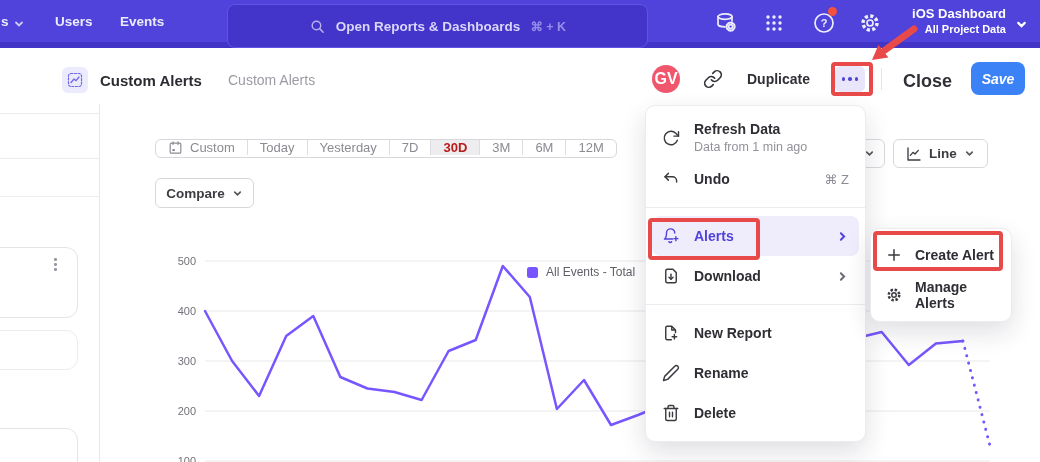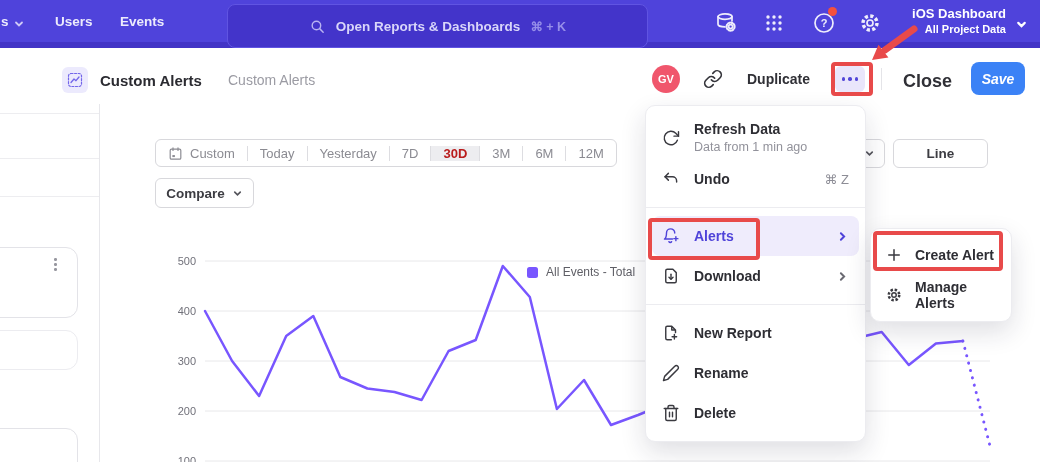--- a/index.html
+++ b/index.html
@@ -25,50 +25,50 @@
   .proj .p2{font-size:11px;font-weight:600;display:block;margin-top:2px;}
   .proj-chev{position:absolute;right:12px;top:18px;width:13px;height:13px;color:#fff;}
 
   
   .header{position:absolute;left:0;top:48px;width:1040px;height:56px;background:#fff;}
   .report-icon{position:absolute;left:62px;top:19px;width:26px;height:26px;border-radius:6px;background:#eceafd;
                display:flex;align-items:center;justify-content:center;}
   .h-title{position:absolute;left:100px;top:24px;font-size:15px;font-weight:700;color:#2b2b31;}
   .h-crumb{position:absolute;left:228px;top:24px;font-size:14px;color:#9b9ba3;}
   .avatar{position:absolute;left:652px;top:17px;width:28px;height:28px;border-radius:50%;background:#f0566c;
-          color:#fff;font-size:11px;font-weight:700;display:flex;align-items:center;justify-content:center;cursor:pointer;}
+          color:#fff;font-size:16px;font-weight:700;display:flex;align-items:center;justify-content:center;cursor:pointer;}
   .link-btn{position:absolute;left:703px;top:21px;width:20px;height:20px;color:#35353b;cursor:pointer;}
   .h-dup{position:absolute;left:747px;top:23px;font-size:14px;font-weight:600;color:#303036;cursor:pointer;}
   .dots-btn{position:absolute;left:835px;top:18px;width:30px;height:26px;border-radius:6px;background:#e9e6fb;
             display:flex;align-items:center;justify-content:center;gap:3px;cursor:pointer;}
   .dots-btn i{width:3.5px;height:3.5px;border-radius:50%;background:#5246d8;}
   .h-vdiv{position:absolute;left:881px;top:20px;width:1px;height:22px;background:#e4e4e8;}
   .h-close{position:absolute;left:903px;top:23px;font-size:18px;font-weight:600;color:#303036;cursor:pointer;}
   .save-btn{position:absolute;left:971px;top:14px;width:54px;height:33px;border-radius:8px;background:#3b82f6;
             color:#fff;font-size:14px;font-weight:600;border:none;display:flex;align-items:center;justify-content:center;cursor:pointer;font-style:italic;}
 
   
   .sb-vline{position:absolute;left:99px;top:104px;width:1px;height:358px;background:#e7e7eb;}
   .sb-hline{position:absolute;left:0;width:99px;height:1px;background:#ededf0;}
   .sb-card{position:absolute;left:-14px;width:92px;background:#fff;border:1px solid #e3e3e8;border-radius:12px;}
   .sb-kebab{position:absolute;left:54px;top:258px;display:flex;flex-direction:column;gap:2.5px;cursor:pointer;}
   .sb-kebab i{width:2.5px;height:2.5px;border-radius:50%;background:#97979f;}
 
   
-  .range-ctrl{position:absolute;left:155px;top:139px;height:28px;display:flex;align-items:center;
+  .range-ctrl{position:absolute;left:155px;top:139px;height:19px;display:flex;align-items:flex-start;
               border:1px solid #d8d8dc;border-radius:6px;background:#fff;overflow:hidden;}
   .seg{display:flex;align-items:center;gap:7px;padding:0 12px;font-size:13px;color:#8b8b92;cursor:pointer;border-left:1px solid #dddde1;white-space:nowrap;}
   .seg:first-child{border-left:none;}
   .seg.sel{background:#ededf0;color:#b91c1c;font-weight:700;}
   .seg .cal{width:15px;height:15px;color:#8b8b92;}
   .btn{position:absolute;height:30px;border:1px solid #d8d8dc;border-radius:6px;background:#fff;
        display:flex;align-items:center;justify-content:center;gap:7px;font-size:13.5px;font-weight:600;color:#3c3c42;cursor:pointer;}
   .compare-btn{left:155px;top:178px;width:99px;}
   .ghost-btn{left:795px;top:139px;width:90px;height:29px;justify-content:flex-end;padding-right:9px;}
-  .line-btn{left:893px;top:139px;width:95px;height:29px;flex-direction:column;}
+  .line-btn{left:893px;top:139px;width:95px;height:29px;}
   .chev{width:11px;height:11px;color:#55555c;}
 
   
   .legend{position:absolute;left:527px;top:233px;display:flex;align-items:center;gap:8px;margin-top:32px;}
   .legend .sw{width:11px;height:11px;border-radius:2.5px;background:#7856ff;}
   .legend .lt{font-size:12px;color:#5f5f66;}
   #chart-svg{position:absolute;left:0;top:228px;}
   .gridline{stroke:#e8e8ea;stroke-width:1;}
   .tick{font-family:"Liberation Sans",sans-serif;font-size:11px;fill:#71717a;}
   .series-line{fill:none;stroke-width:2.5;stroke-linejoin:round;stroke-linecap:round;}

